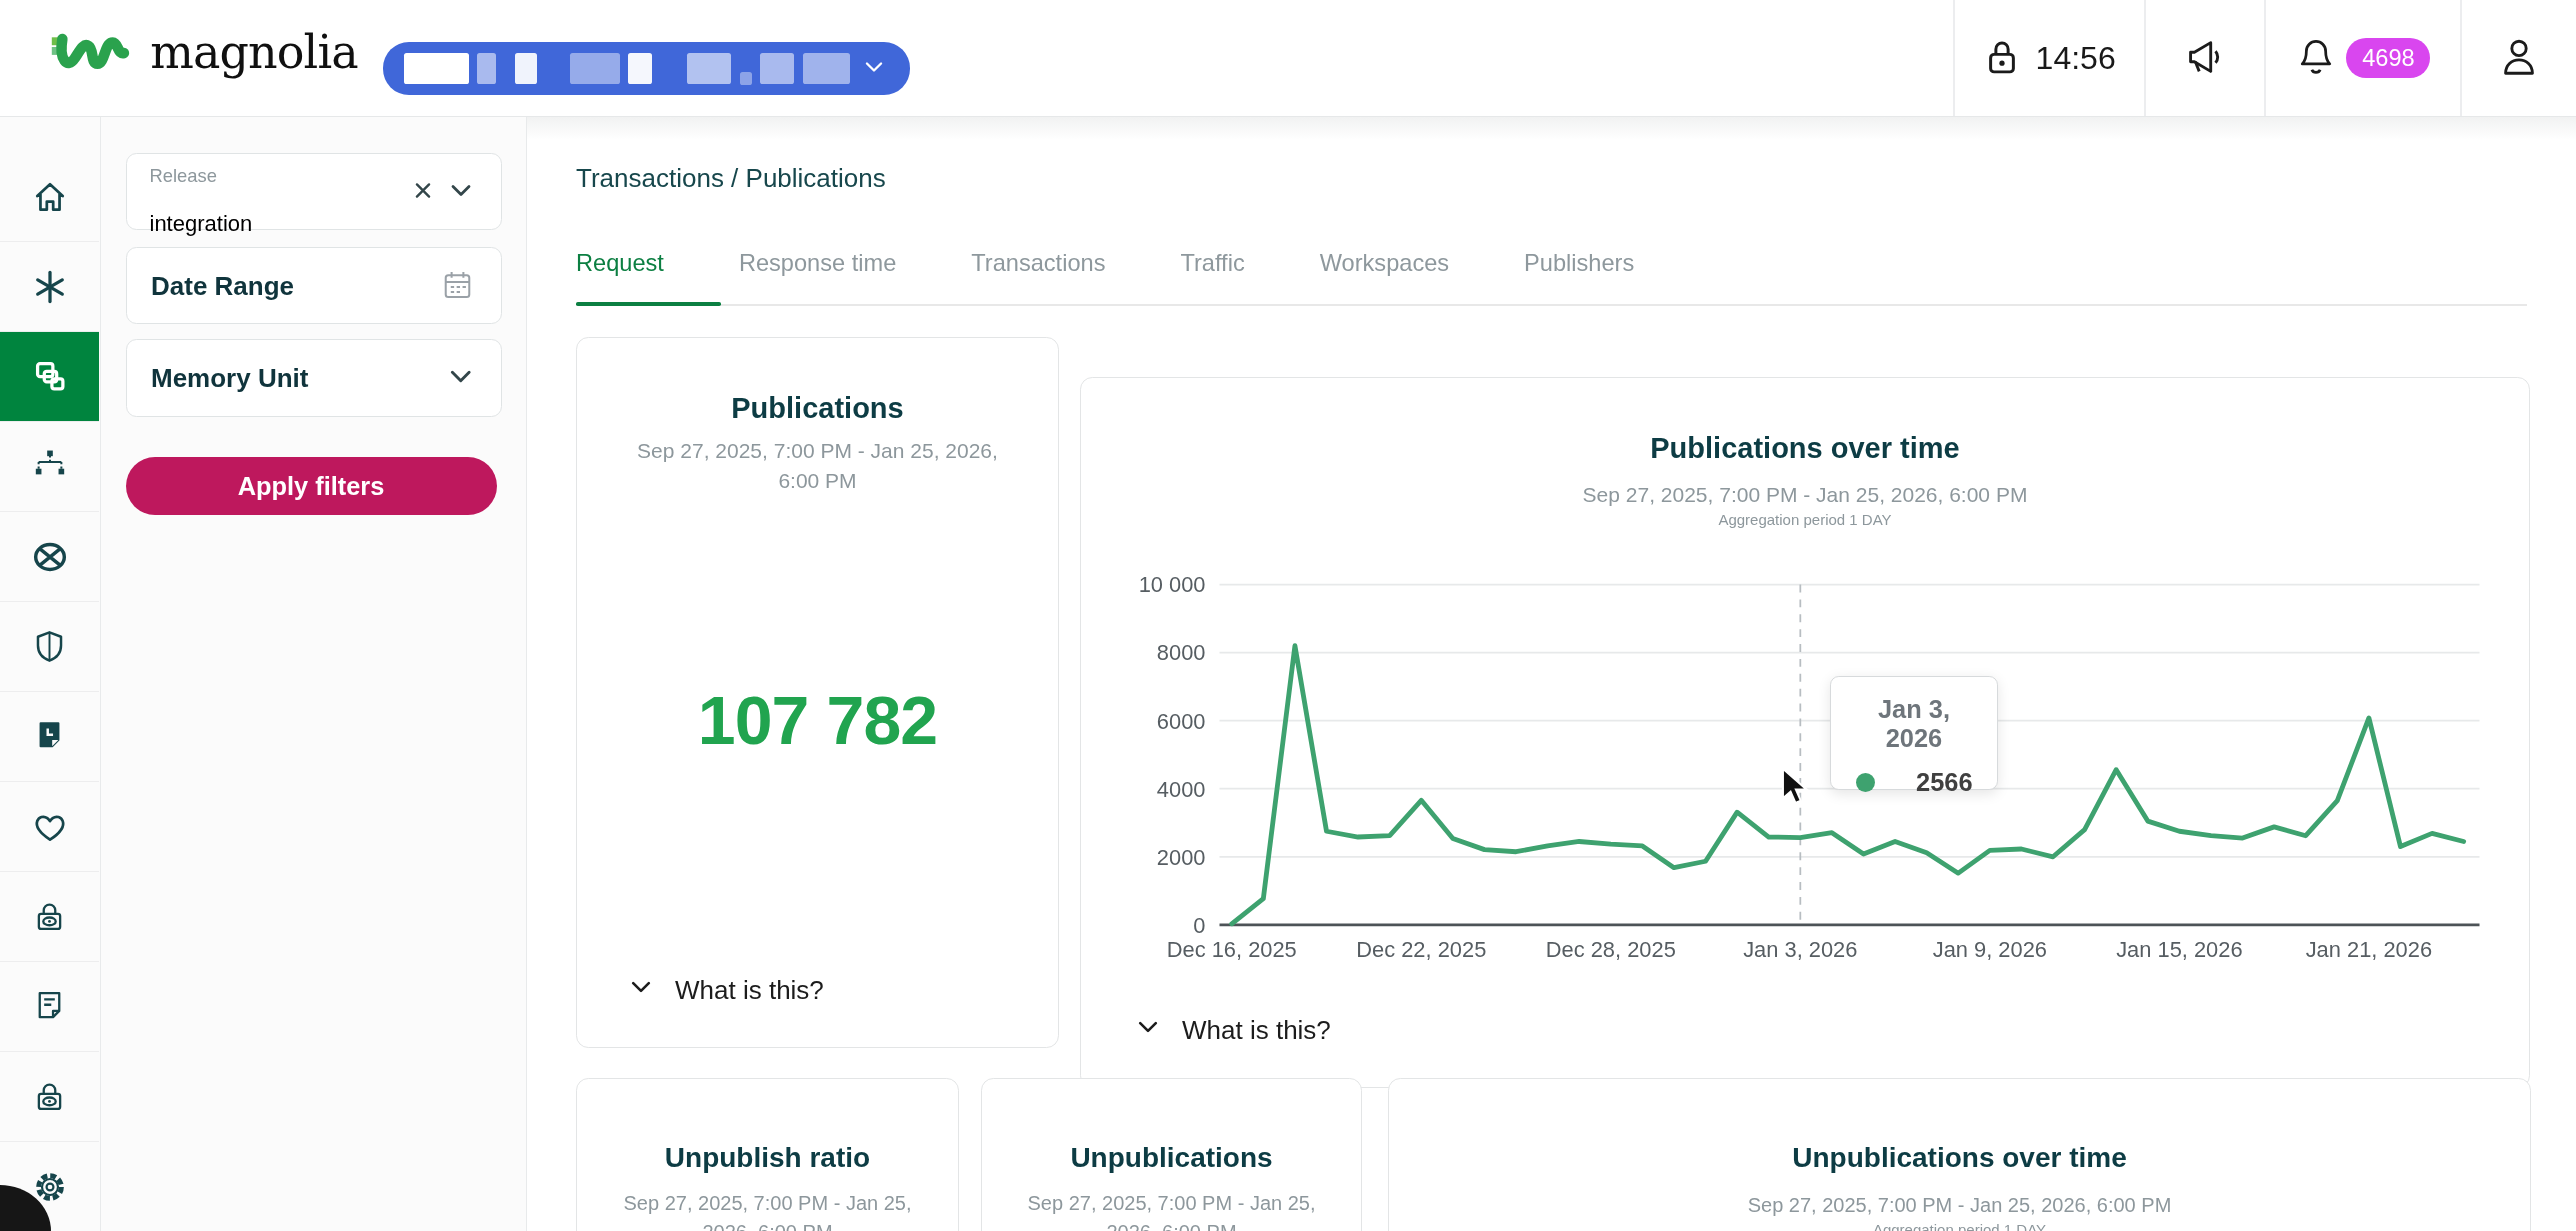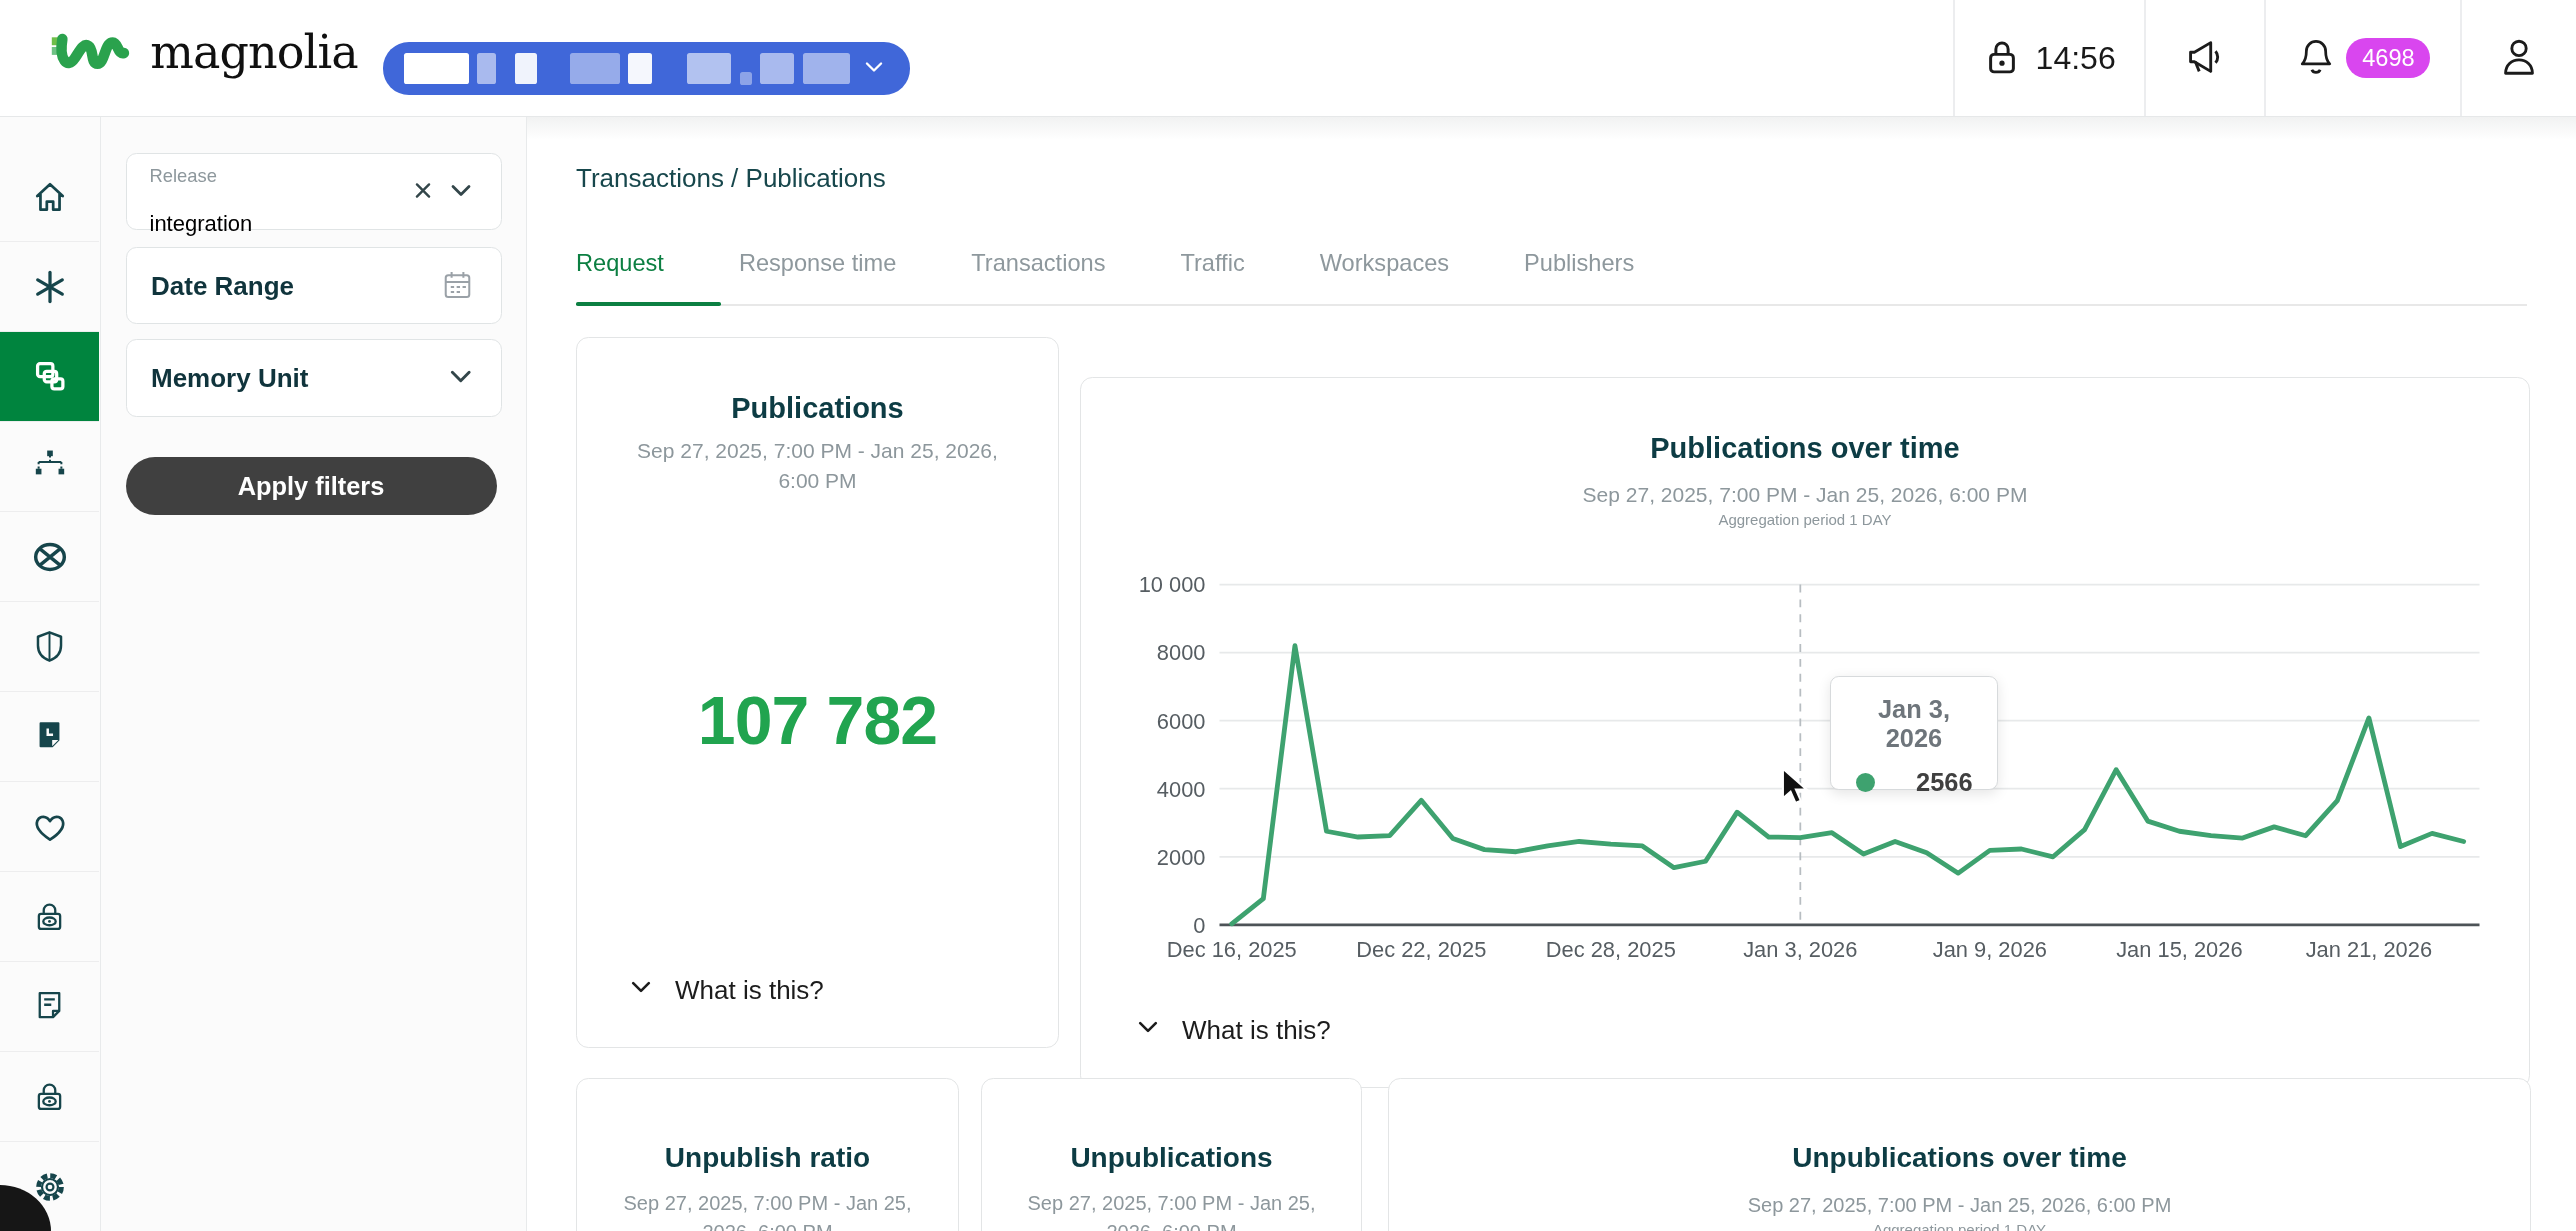--- a/index.html
+++ b/index.html
@@ -35,21 +35,21 @@
                 border-right:1.8px solid #e8eaeb; }
   .field { position:absolute; left:24.5px; width:376px; background:#fff; border:1.8px solid #e0e4e5; border-radius:10.5px; cursor:pointer; }
   .field-release { top:36px; height:77px; }
   .field-label { position:absolute; left:23px; top:10.5px; font-size:18.4px; color:#8d979c; }
   .field-value { position:absolute; left:23px; top:37px; font-size:22px; color:#000000;margin-top:20px; }
   .field-bold  { position:absolute; left:24.5px; top:50%; transform:translateY(-50%); font-size:26px; font-weight:700; color:#10343c; }
   .field-date { top:130px; height:77px; }
   .field-mem  { top:222px; height:78px; }
   .field-icon { position:absolute; top:50%; transform:translateY(-50%); }
   .apply-btn { position:absolute; left:24.5px; top:340px; width:371px; height:58px; border:none; border-radius:29px;
-               background:#404040; color:#fff; font-family:inherit; font-size:25.4px; font-weight:700; cursor:pointer; }
+               background:#be185d; color:#fff; font-family:inherit; font-size:25.4px; font-weight:700; cursor:pointer; }
 
   
   .main { position:absolute; left:527px; top:117px; right:0; bottom:0; background:#fff; }
   .main-topshadow { position:absolute; left:0; top:0; right:0; height:23px;
                     background:linear-gradient(#f1f2f2, #ffffff); pointer-events:none; }
   .breadcrumb { position:absolute; left:49px; top:46px; font-size:26px; color:#17474c; cursor:pointer; }
 
   .tabs { position:absolute; left:49px; top:133px; display:flex; gap:75px; }
   .tab { font-size:23.6px; color:#8e989d; cursor:pointer; padding-bottom:23px; }
   .tab.active { color:#0c7f42; font-weight:400; }

